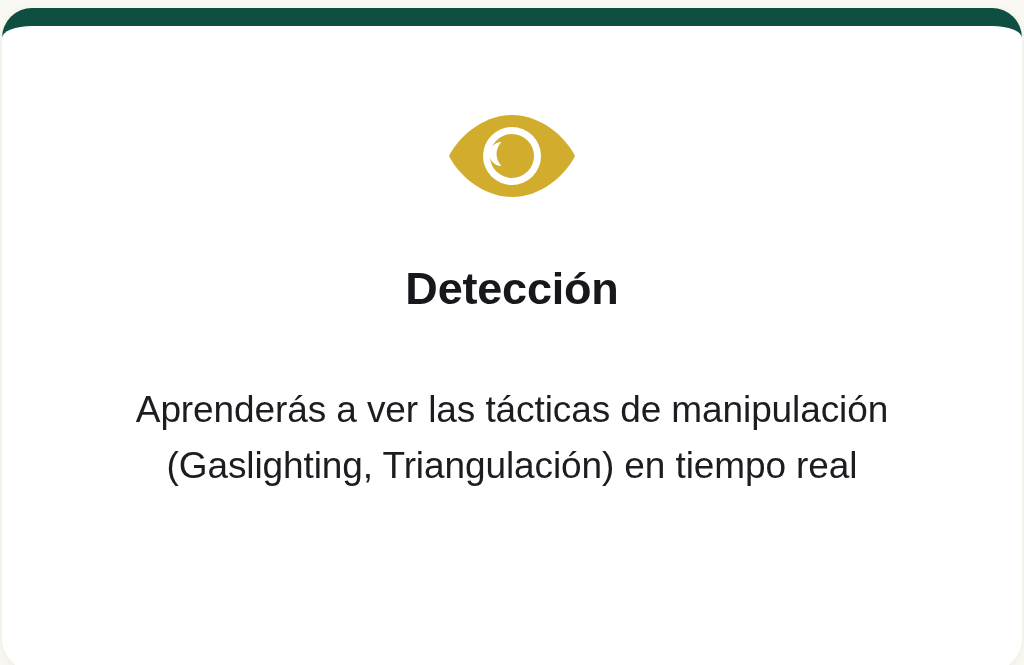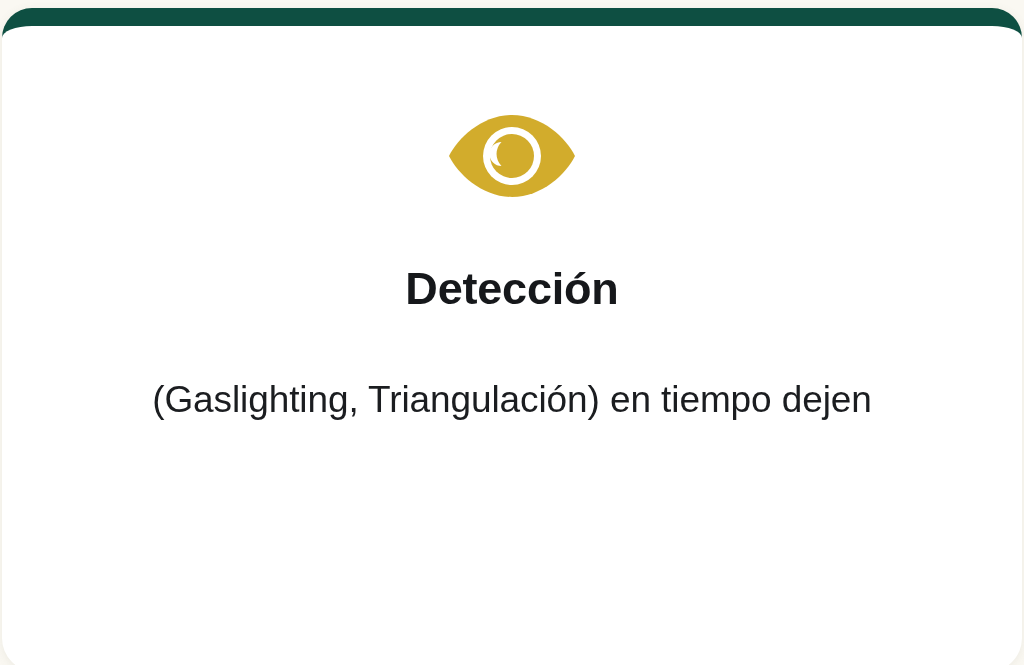--- a/index.html
+++ b/index.html
@@ -59,21 +59,21 @@
     line-height: 0;
   }
   .icon-wrap svg {
     display: block;
     width: 132px;
     height: 88px;
   }
 
   
   .title {
-    margin: 5px;
+    margin: 15px;
     padding: 0;
     margin-top: 64px;
     font-family: "Liberation Sans", sans-serif;
     font-size: 45px;
     font-weight: 700;
     letter-spacing: -0.2px;
     color: #16181B;
     text-align: right;
     line-height: 1.1;
   }
@@ -112,19 +112,20 @@
           <circle cx="66" cy="44" r="29" fill="#FFFFFF"></circle>
 
           <path d="M66 22 A22 22 0 1 0 66 66 A22 22 0 1 0 66 22 Z" fill="#D2AC2C"></path>
           <path d="M55.5 30 A12 12 0 0 0 55.5 54 A17 17 0 0 1 55.5 30 Z" fill="#FFFFFF"></path>
         </svg>
       </div>
 
       <h1 class="title">Detección</h1>
 
       <p class="body-copy">
-        <span class="ln">(Gaslighting, Triangulación) en tiempo dejen</span>
+        <span class="ln">Aprenderás a ver las tácticas de manipulación</span>
+        <span class="ln">(Gaslighting, Triangulación) en tiempo real</span>
       </p>
 
     </div>
   </div>
 
 </div>
 
 </body></html>

